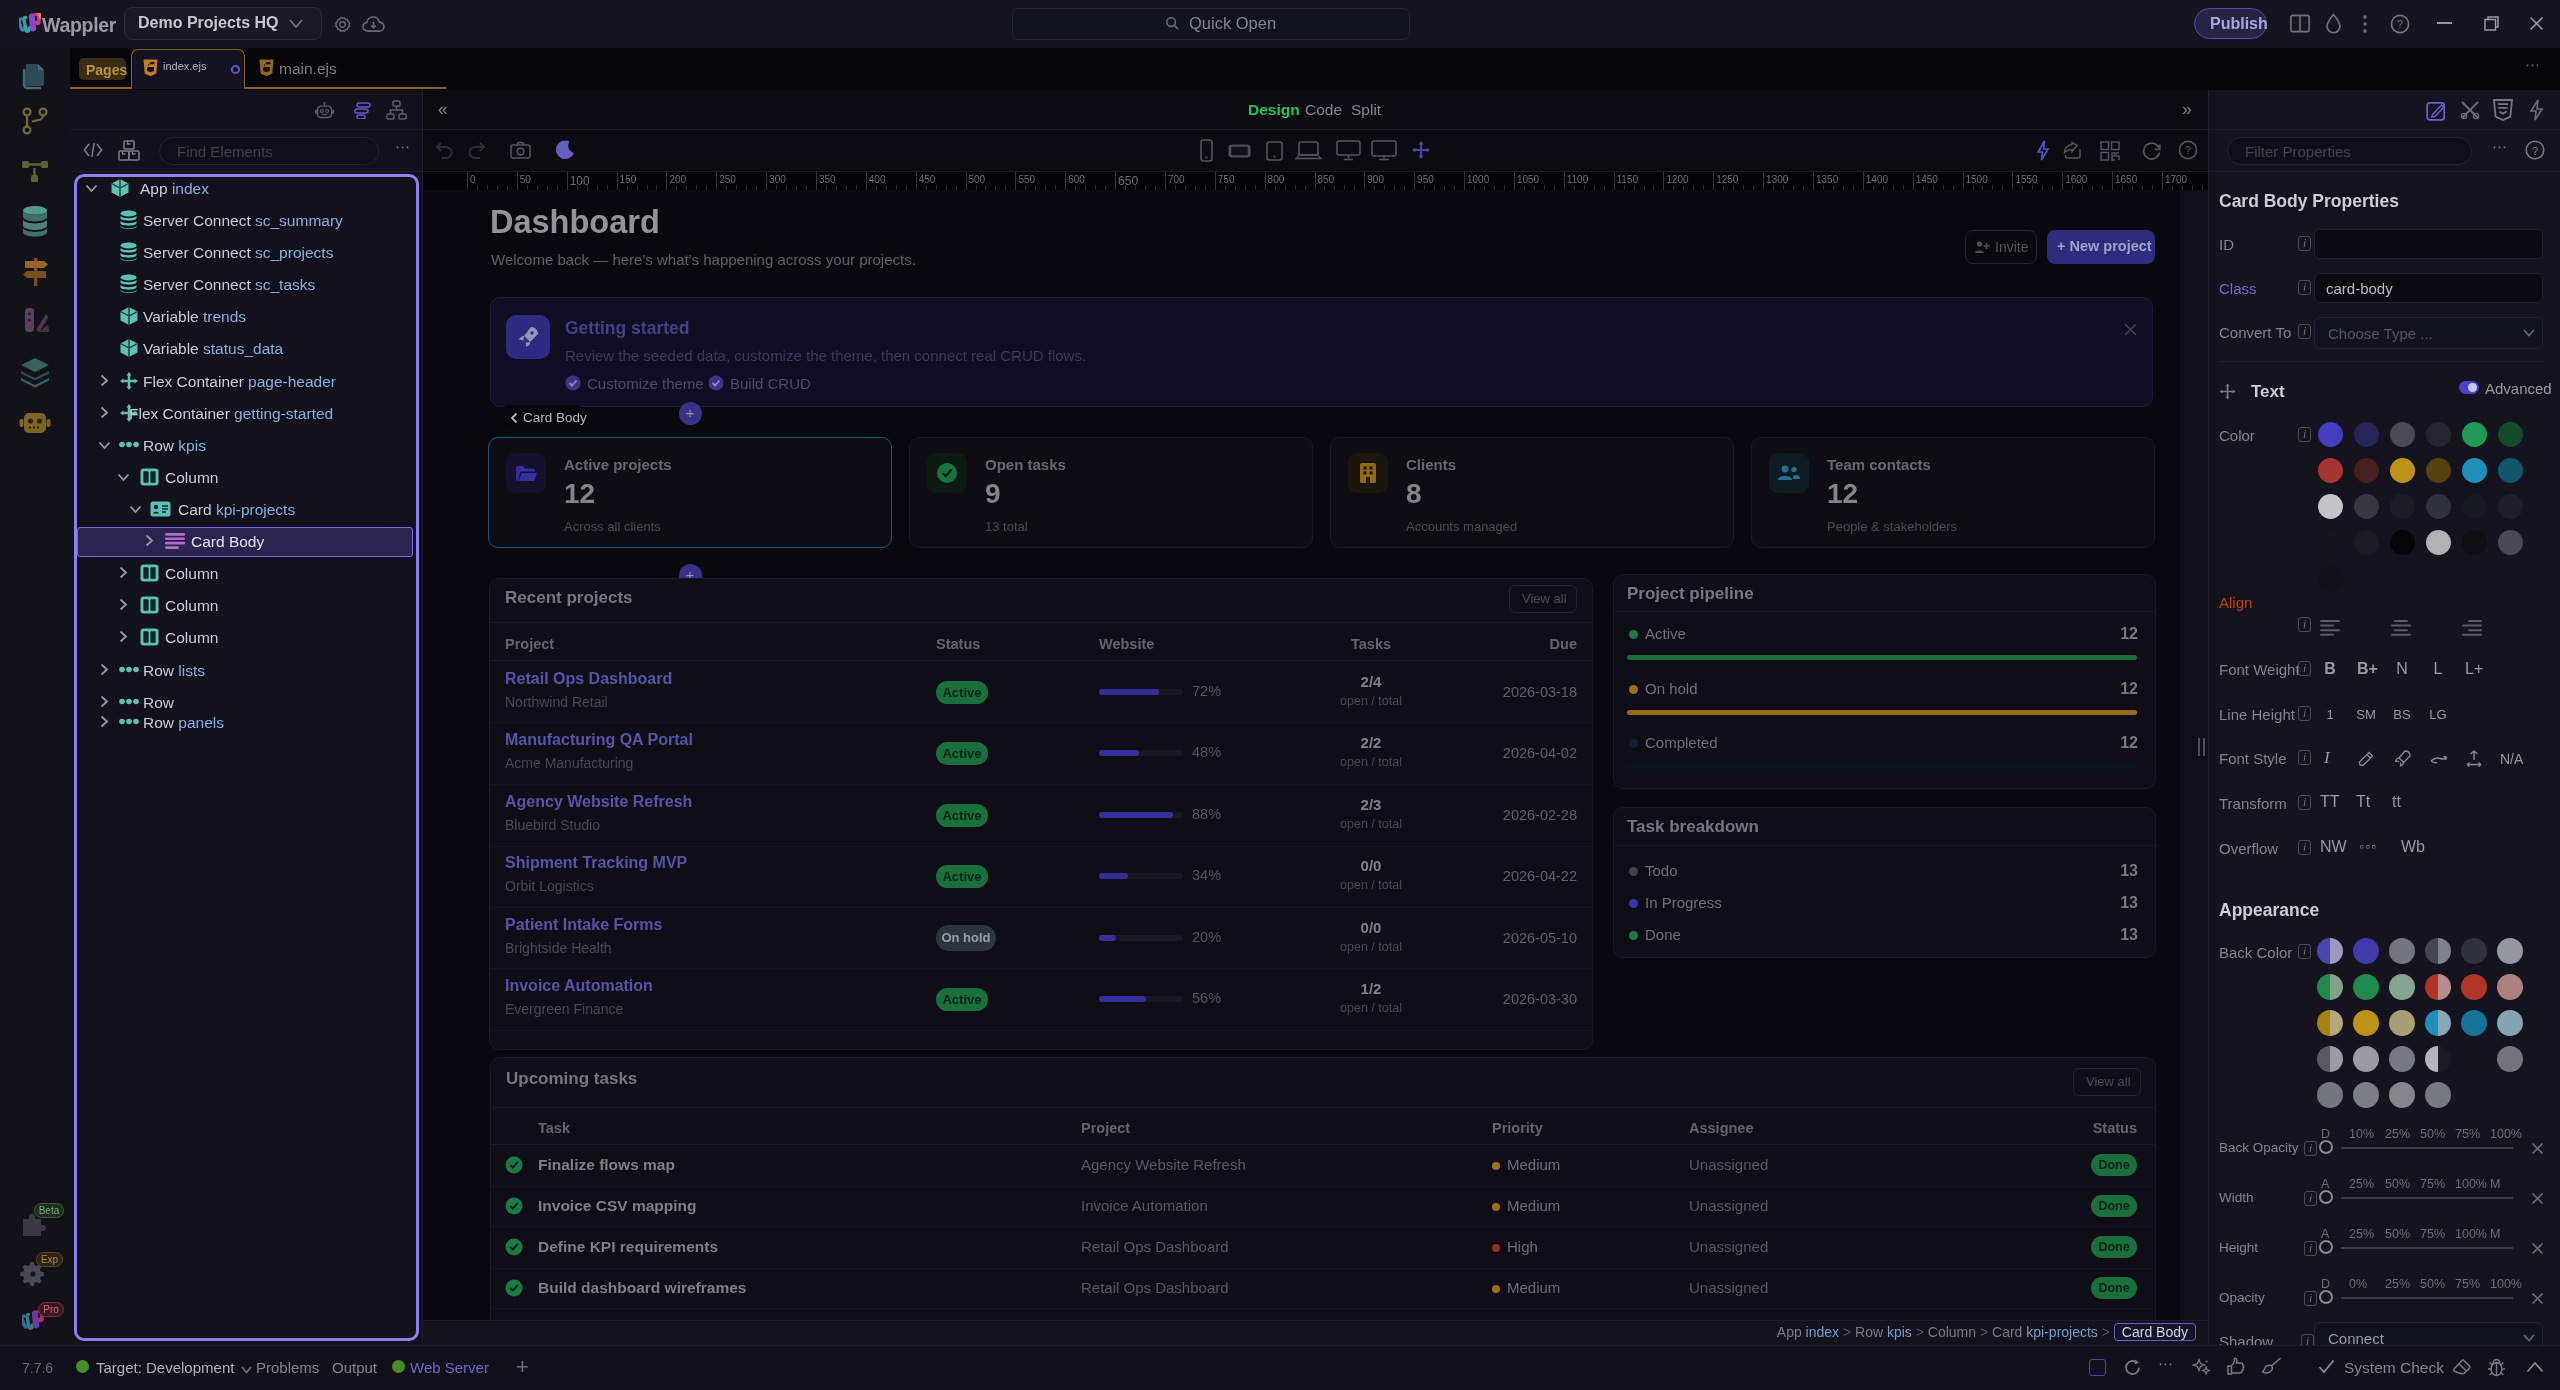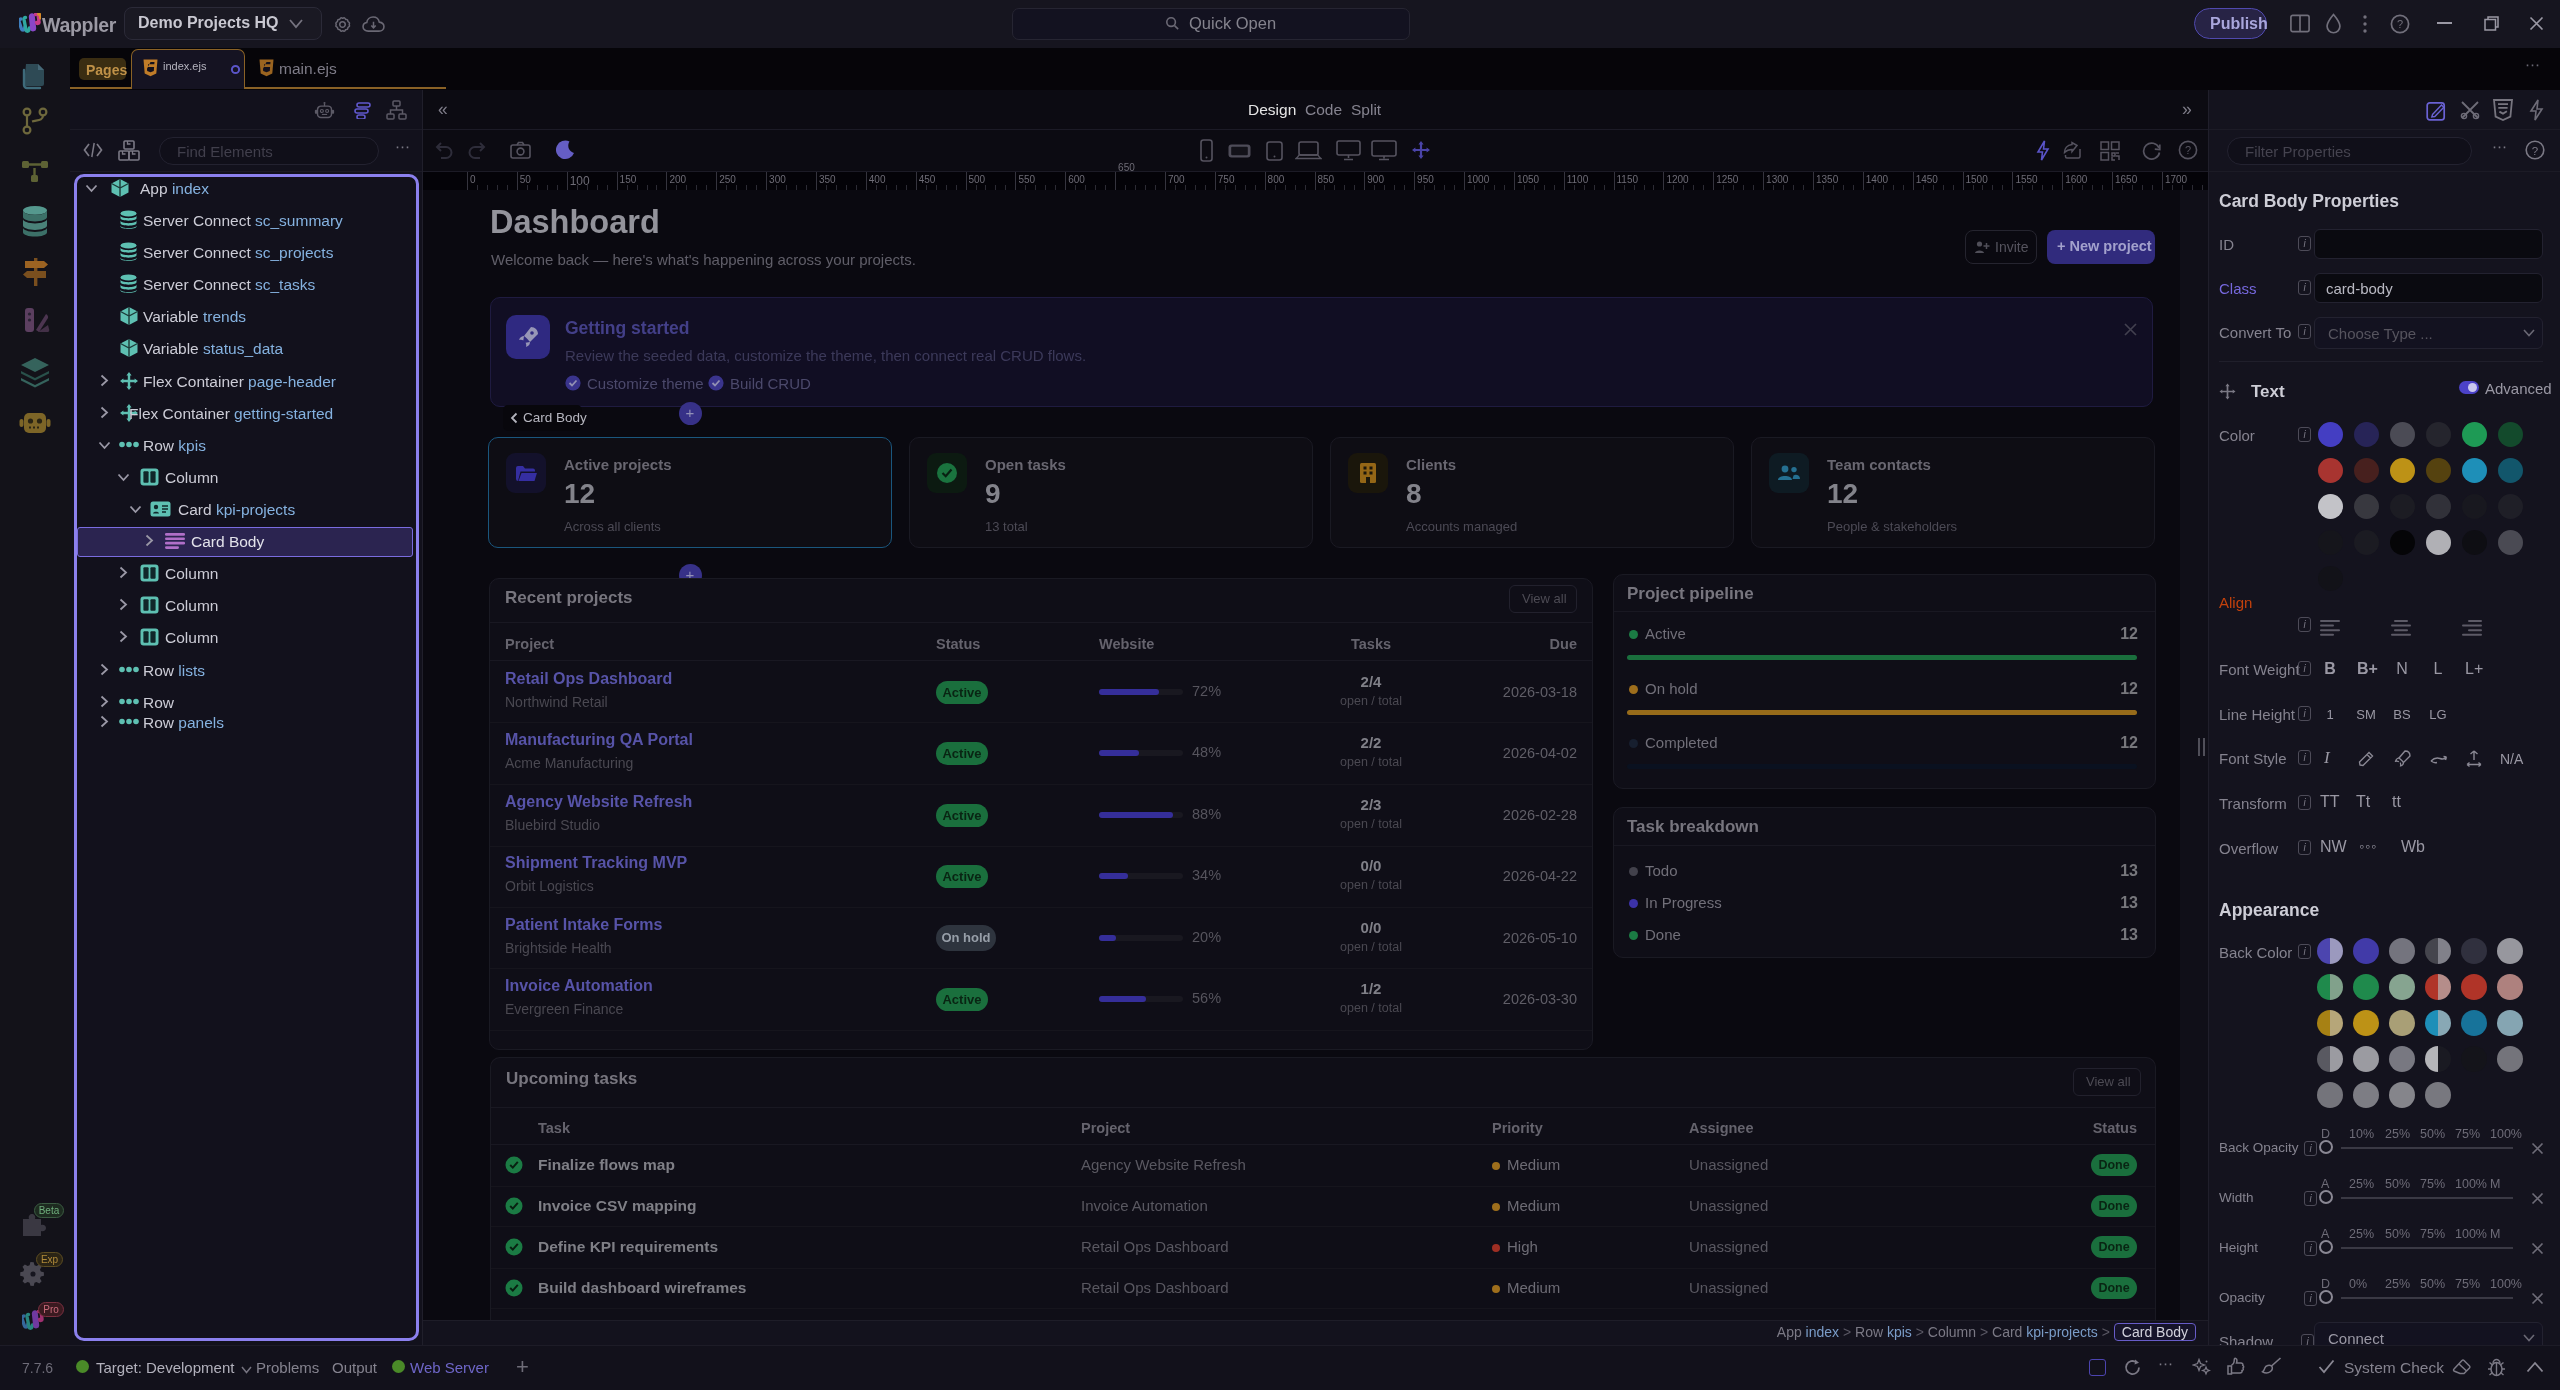--- a/index.html
+++ b/index.html
@@ -353,21 +353,21 @@
             <circle cx="17" cy="3.5" r="2.8" fill="#5ec0b2"></circle>
           </svg>
           <div class="abs" style="left:66px;top:8px;font-size:15.5px;color:#ccccd6">Row <span style="color:#85b2e0">panels</span></div>
         </div>
     </div>
   </div>
   <div class="abs" id="canvas">
     <div class="abs" style="left:0;top:0;width:1786px;height:1255px;overflow:hidden">
     <div class="abs" style="left:0;top:0;width:1786px;height:40px;border-bottom:1px solid #1c1b26"></div>
     <div class="abs" style="left:15px;top:9px;font-size:17.5px;color:#7e7c88">«</div>
-    <div class="abs" style="left:825px;top:11px;font-size:15.5px;font-weight:normal;color:#e5e5e5">Design</div>
+    <div class="abs" style="left:825px;top:11px;font-size:15.5px;font-weight:bold;color:#22c55e">Design</div>
     <div class="abs" style="left:882px;top:11px;font-size:15.5px;color:#85838f">Code</div>
     <div class="abs" style="left:928px;top:11px;font-size:15.5px;color:#85838f">Split</div>
     <div class="abs" style="left:1759px;top:9px;font-size:17.5px;color:#7e7c88">»</div>
     <div class="abs" style="left:0;top:40px;width:1786px;height:42px;border-bottom:1px solid #1c1b26"></div>
     <svg class="abs" style="left:12px;top:52px" width="18" height="17" viewBox="0 0 18 17">
           <path d="M3 5 H11 A5.5 5.5 0 0 1 11 16 H6" stroke="#2e2d3a" stroke-width="2" fill="none"></path>
           <path d="M6 1 L2 5 L6 9" stroke="#2e2d3a" stroke-width="2" fill="none"></path>
         </svg>
     <svg class="abs" style="left:45px;top:52px" width="18" height="17" viewBox="0 0 18 17">
           <path d="M15 5 H7 A5.5 5.5 0 0 0 7 16 H12" stroke="#2e2d3a" stroke-width="2" fill="none"></path>
@@ -503,21 +503,21 @@
     <div class="abs" style="left:612.3px;top:95px;width:1px;height:5px;background:#2c2b34"></div>
     <div class="abs" style="left:622.3px;top:95px;width:1px;height:5px;background:#2c2b34"></div>
     <div class="abs" style="left:632.2px;top:95px;width:1px;height:5px;background:#2c2b34"></div>
     <div class="abs" style="left:642.2px;top:82px;width:1px;height:18px;background:#35343e"></div>
     <div class="abs" style="left:645.2px;top:84px;font-size:10px;color:#6e6c76">600</div>
     <div class="abs" style="left:652.2px;top:95px;width:1px;height:5px;background:#2c2b34"></div>
     <div class="abs" style="left:662.1px;top:95px;width:1px;height:5px;background:#2c2b34"></div>
     <div class="abs" style="left:672.1px;top:95px;width:1px;height:5px;background:#2c2b34"></div>
     <div class="abs" style="left:682.1px;top:95px;width:1px;height:5px;background:#2c2b34"></div>
     <div class="abs" style="left:692.1px;top:82px;width:1px;height:18px;background:#35343e"></div>
-    <div class="abs" style="left:695.1px;top:72px;font-size:10px;color:#6e6c76">650</div>
+    <div class="abs" style="left:695.1px;top:84px;font-size:12px;color:#6e6c76">650</div>
     <div class="abs" style="left:702.0px;top:95px;width:1px;height:5px;background:#2c2b34"></div>
     <div class="abs" style="left:712.0px;top:95px;width:1px;height:5px;background:#2c2b34"></div>
     <div class="abs" style="left:722.0px;top:95px;width:1px;height:5px;background:#2c2b34"></div>
     <div class="abs" style="left:731.9px;top:95px;width:1px;height:5px;background:#2c2b34"></div>
     <div class="abs" style="left:741.9px;top:82px;width:1px;height:18px;background:#35343e"></div>
     <div class="abs" style="left:744.9px;top:84px;font-size:10px;color:#6e6c76">700</div>
     <div class="abs" style="left:751.9px;top:95px;width:1px;height:5px;background:#2c2b34"></div>
     <div class="abs" style="left:761.8px;top:95px;width:1px;height:5px;background:#2c2b34"></div>
     <div class="abs" style="left:771.8px;top:95px;width:1px;height:5px;background:#2c2b34"></div>
     <div class="abs" style="left:781.8px;top:95px;width:1px;height:5px;background:#2c2b34"></div>

